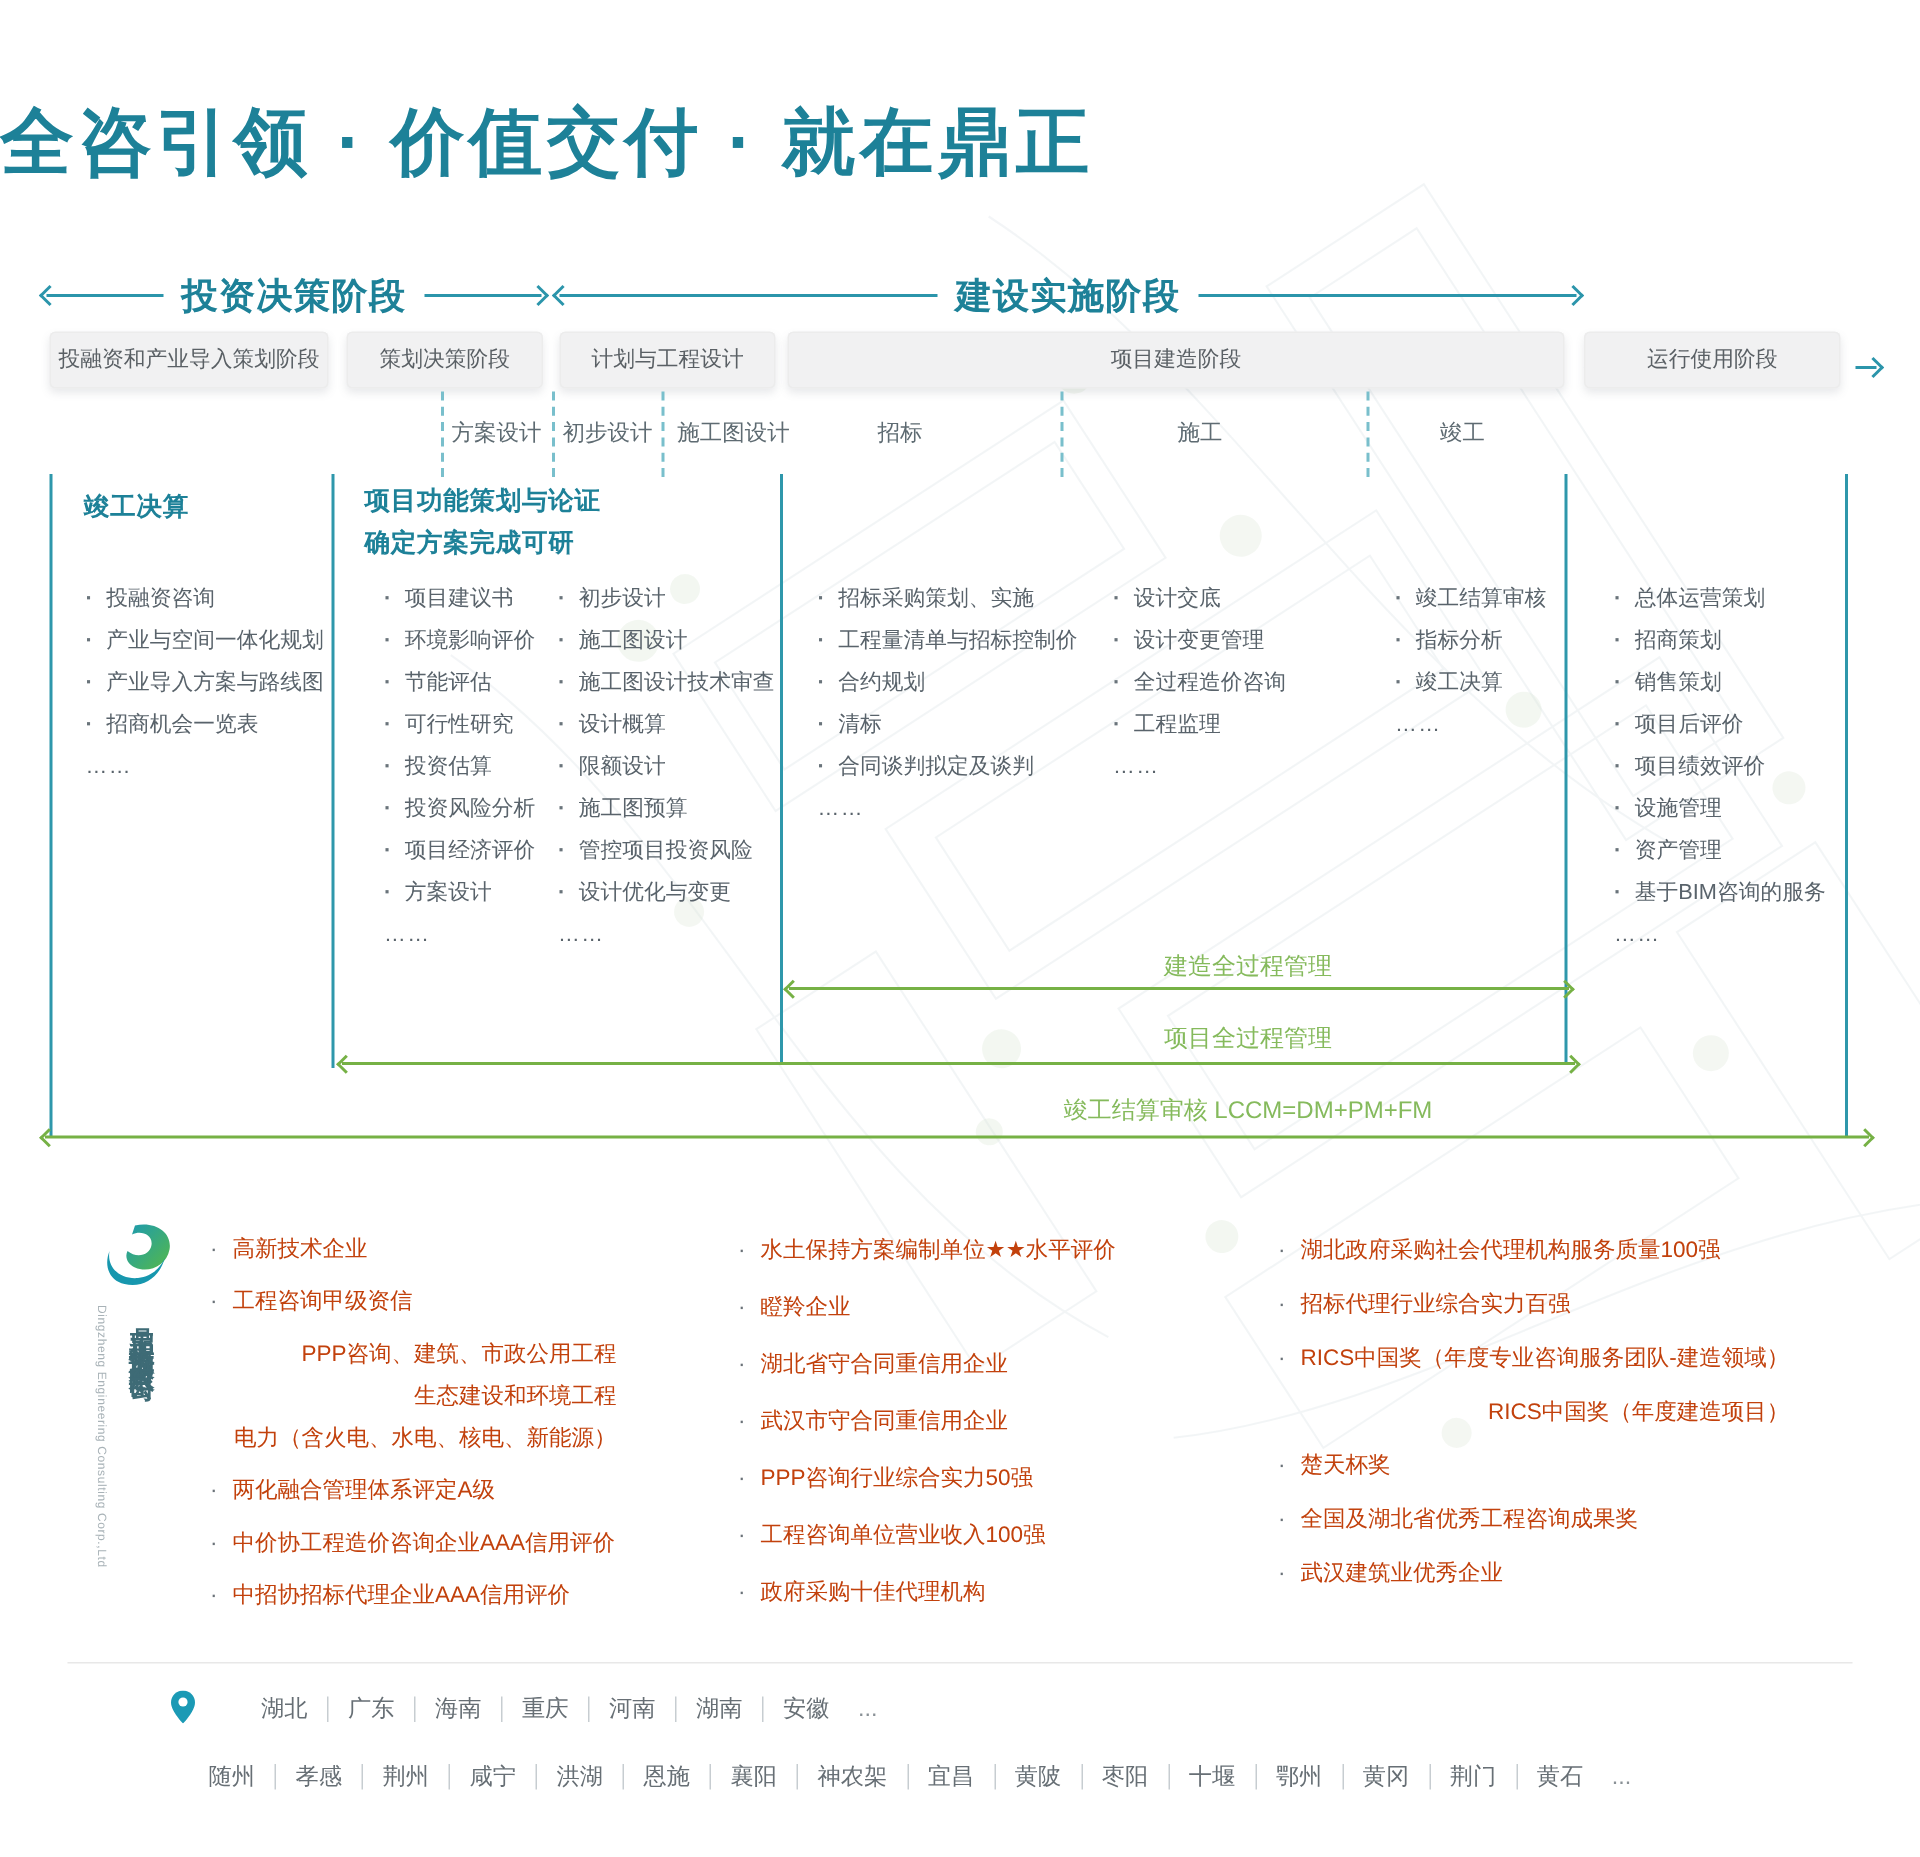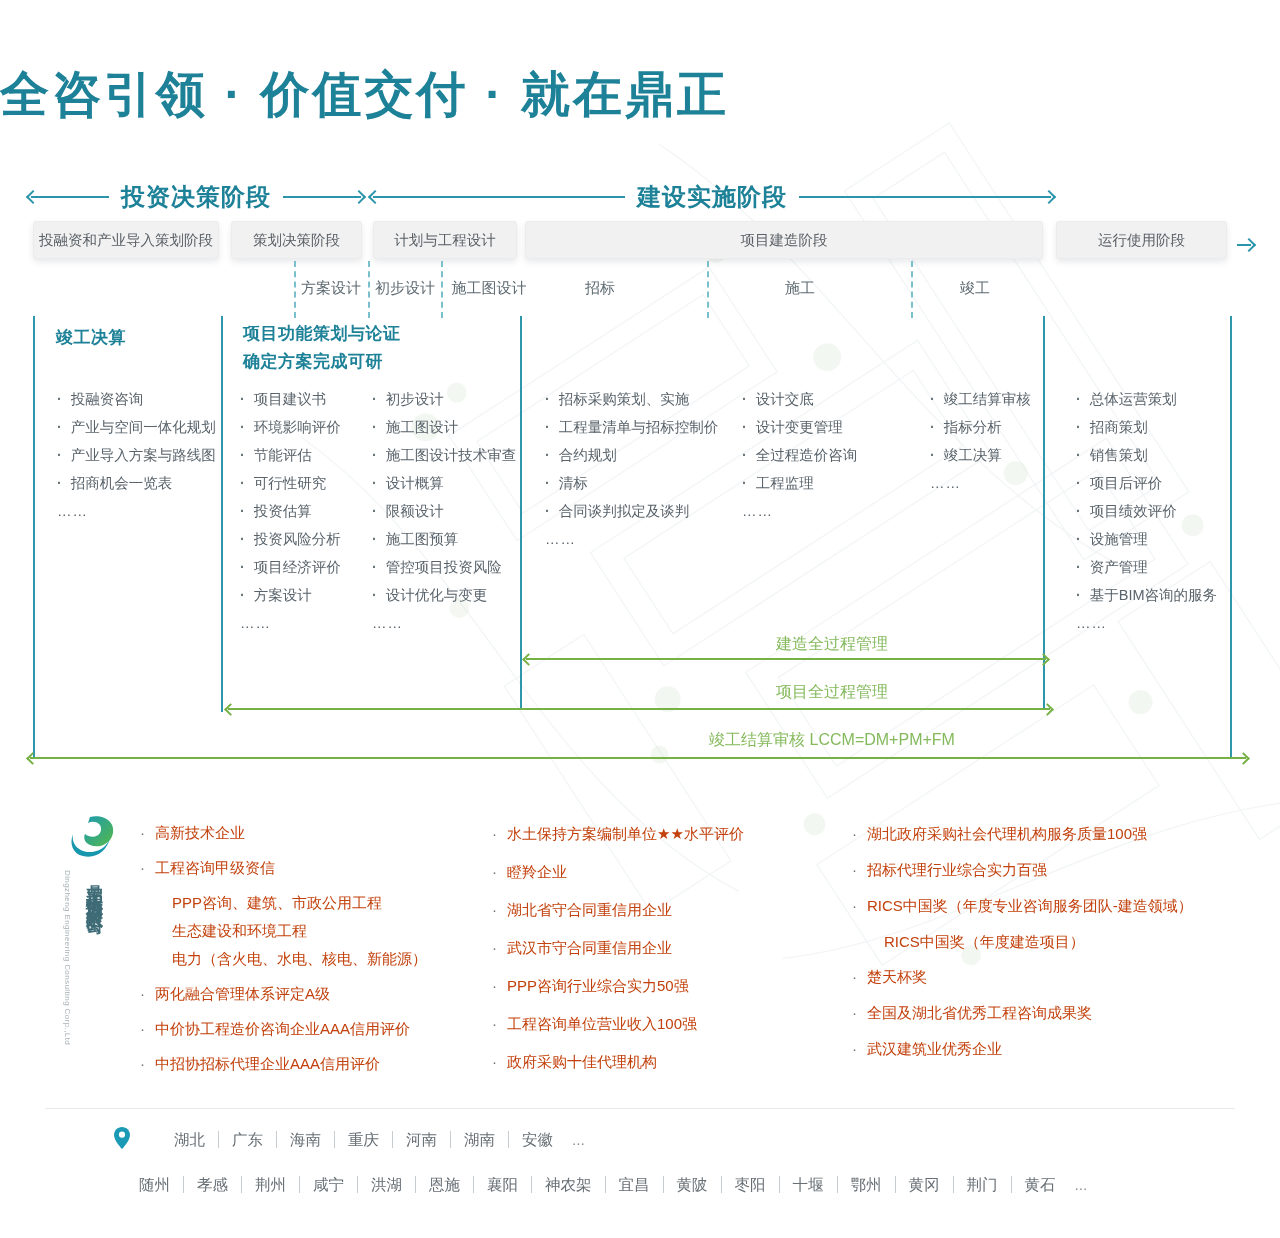--- a/index.html
+++ b/index.html
@@ -89,21 +89,21 @@
   .en-name {
     position:absolute; left:63px; top:870px;
     writing-mode:vertical-rl; font-size:8px; color:#a8b2b7;
     letter-spacing:0.4px; white-space:nowrap;
   }
 
   
   .qual { position:absolute; font-size:15px; color:#c2410c; }
   .qual .qi   { line-height:22px; margin-bottom:13px; white-space:nowrap; }
   .qual .qi::before { content:"·"; margin-right:10px; color:#6a7278; }
-  .qual .qsub { line-height:22px; margin-bottom:6px; margin-left:32px; white-space:nowrap; }
+  .qual .qsub { line-height:22px; margin-bottom:6px; margin-left:16px; white-space:nowrap;text-align:right; }
   .qual .qsub.last { margin-bottom:13px; }
   #qual-2 .qi { margin-bottom:16px; }
   #qual-3 .qi { margin-bottom:14px; }
 
   
   .footer-divider { position:absolute; left:45px; top:1108px; width:1190px; height:1px; background:#e8e8e8; }
   .loc-pin { position:absolute; left:114px; top:1127px; }
   .loc-row { position:absolute; left:139px; display:flex; align-items:center; font-size:15.5px; color:#676f75; }
   #loc-provinces { top:1131px;margin-left:35px; }
   #loc-cities    { top:1176px; }
@@ -205,21 +205,21 @@
   </div>
 
   <div class="svc" style="left:57px;top:389px">
     <div class="li">投融资咨询</div>
     <div class="li">产业与空间一体化规划</div>
     <div class="li">产业导入方案与路线图</div>
     <div class="li">招商机会一览表</div>
     <div class="li dots">……</div>
   </div>
 
-  <div class="svc" style="left:240px;top:389px">
+  <div class="svc" style="left:256px;top:389px">
     <div class="li">项目建议书</div>
     <div class="li">环境影响评价</div>
     <div class="li">节能评估</div>
     <div class="li">可行性研究</div>
     <div class="li">投资估算</div>
     <div class="li">投资风险分析</div>
     <div class="li">项目经济评价</div>
     <div class="li">方案设计</div>
     <div class="li dots">……</div>
   </div>

